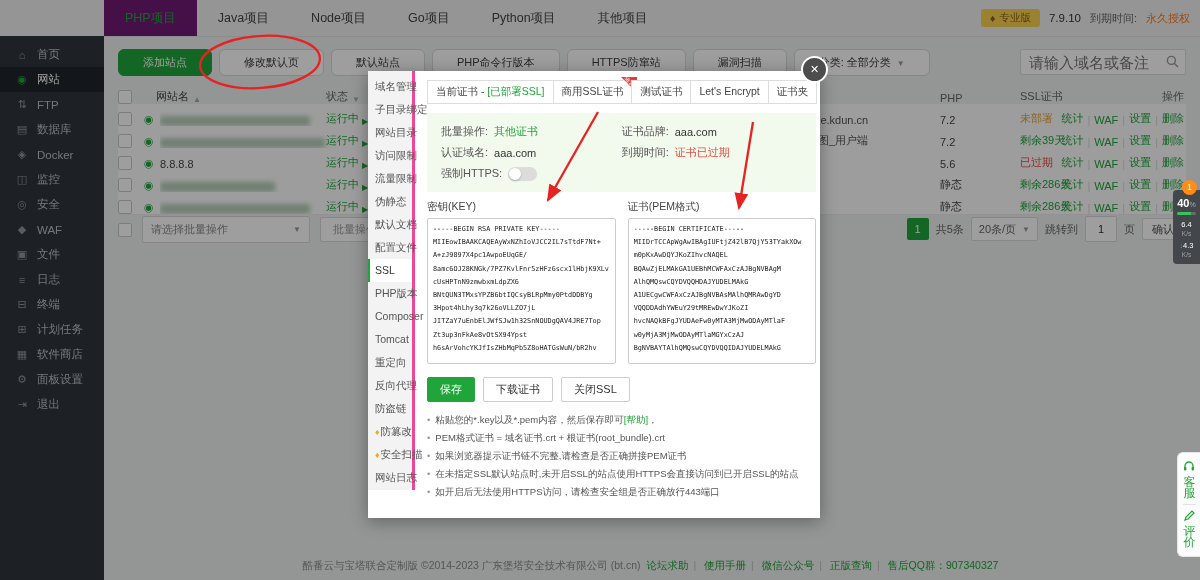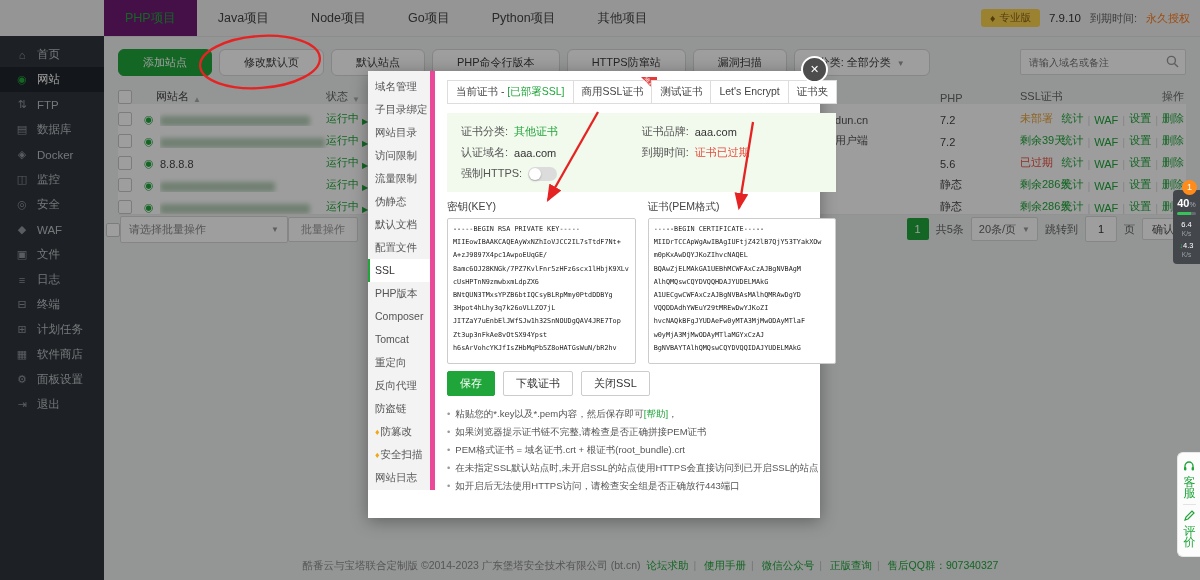--- a/index.html
+++ b/index.html
@@ -25,61 +25,61 @@
   .sitem .sicon{width:14px;text-align:center;font-size:11px;color:#8f979e}
   .sitem.active{background:#20252a;color:#fff}
   .sitem.active .sicon{color:#20a53a}
   
   .content{position:absolute;left:104px;top:36px;right:0;bottom:0;background:#eff0f0}
   .toolbar{position:absolute;top:13px;left:14px;display:flex;gap:7px}
   .tbtn{background:#fff;border:1px solid #d8d8d8;border-radius:6px;font-size:11px;color:#3c3c3c;padding:5px 24px;cursor:pointer;white-space:nowrap}
   .tbtn.green{background:#20a53a;border-color:#20a53a;color:#fff}
   .tbtn .dd{color:#999;font-size:8px;margin-left:6px}
   .search{position:absolute;top:13px;right:14px}
-  .search input{width:130px;height:24px;border:1px solid #dcdcdc;border-radius:2px;padding:0 26px 0 8px;font-size:10px;color:#333;background:#fff;outline:none}
+  .search input{width:130px;height:24px;border:1px solid #dcdcdc;border-radius:2px;padding:0 26px 0 8px;font-size:15px;color:#333;background:#fff;outline:none}
   .search svg{position:absolute;right:7px;top:6px}
   
   .thead,.trow{position:absolute;left:14px;right:14px;height:22px}
   .thead{top:46px;color:#666;font-size:11px}
   .trow{background:#fdfdfd;border-bottom:1px solid #ececec}
   .cell{position:absolute;top:0;height:22px;display:flex;align-items:flex-end;font-size:11px;color:#444;white-space:nowrap;overflow:hidden}
   .c-check{left:0;width:14px}
   .c-shield{left:26px;width:14px;color:#20a53a;font-size:11px}
   .c-name{left:42px;width:200px}
   .c-status{left:208px;width:70px;color:#20a53a}
   .c-status .play{font-size:8px;margin-left:3px}
   .c-remark{left:700px;width:112px;color:#555}
   .c-php{left:822px;width:70px}
   .c-ssl{left:902px;width:110px}
   .c-act{right:2px;display:flex;gap:4px;color:#d8d8d8}
   .c-act a{color:#20a53a;text-decoration:none;font-size:11px;cursor:pointer}
   .ssl-orange{color:#e6a23c}.ssl-green{color:#20a53a}.ssl-red{color:#e74c3c}
   .checkbox{width:12px;height:12px;border:1px solid #c9c9c9;border-radius:2px;background:#fff;cursor:pointer}
   .sort{font-size:8px;color:#aaa;margin-left:4px}
   .blur{display:inline-block;height:10px;border-radius:2px;background:#a9c6ab;filter:blur(2.5px);opacity:.85}
-  .batchrow{position:absolute;top:180px;left:2px;display:flex;align-items:center;}
+  .batchrow{position:absolute;top:180px;left:14px;display:flex;align-items:center;gap:10px}
   .bselect{width:150px;height:25px;background:#fff;border:1px solid #d8d8d8;border-radius:2px;font-size:11px;color:#888;display:flex;align-items:center;padding:0 8px;justify-content:space-between;cursor:pointer}
   .bselect .dd{font-size:8px;color:#999}
   .bbtn{height:25px;background:#fff;border:1px solid #d8d8d8;border-radius:2px;font-size:11px;color:#999;padding:0 12px;cursor:pointer}
   .pager{position:absolute;top:180px;right:16px;display:flex;align-items:center;gap:7px;font-size:11px;color:#666}
   .pnum{width:22px;height:22px;background:#20a53a;color:#fff;text-align:center;line-height:22px;border-radius:2px;cursor:pointer}
   .psel{height:22px;border:1px solid #d8d8d8;background:#fff;border-radius:2px;display:flex;align-items:center;padding:0 7px;gap:6px;cursor:pointer}
   .psel .dd{font-size:8px;color:#999}
   .pinput{width:26px;height:22px;border:1px solid #d8d8d8;border-radius:2px;text-align:center;font-size:11px;color:#333;background:#fff;outline:none}
   .pconfirm{height:22px;border:1px solid #d8d8d8;background:#fff;border-radius:2px;padding:0 9px;font-size:11px;color:#555;cursor:pointer}
   .footer{position:absolute;bottom:7px;left:0;right:0;text-align:center;font-size:10.5px;color:#8b8b8b}
   .footer a{color:#20a53a;text-decoration:none;margin:0 3px;cursor:pointer}
   .footer .sep{color:#c0c0c0;margin:0 2px}
   
   .overlay{position:absolute;inset:0;background:rgba(0,0,0,.38);z-index:40}
   .modal{position:absolute;left:368px;top:71px;width:452px;height:447px;background:#fff;z-index:50;box-shadow:0 3px 16px rgba(0,0,0,.35)}
   .mtitle{height:27px;line-height:27px;background:#f7f7f7;border-bottom:1px solid #ebebeb;padding-left:12px;font-size:11.5px;color:#333}
   .mclose{position:absolute;left:801px;top:56px;width:23px;height:23px;border-radius:50%;background:#4d4d4d;border:2px solid #fff;color:#fff;z-index:52;text-align:center;line-height:23px;font-size:11px;cursor:pointer}
   .mbody{display:flex;height:419px}
-  .mmenu{width:67px;background:#f3f3f3;border-right:5px solid #ec4899;padding-top:4px;box-sizing:border-box;flex:0 0 auto}
+  .mmenu{width:47px;background:#f3f3f3;border-right:3px solid #ec4899;padding-top:4px;box-sizing:border-box;flex:0 0 auto}
   .mitem{height:23px;line-height:23px;font-size:10.5px;color:#555;padding-left:7px;cursor:pointer;white-space:nowrap}
   .mitem.active{background:#fff;color:#333;border-left:2px solid #20a53a;padding-left:5px}
   .mitem .pro{color:#f0a818;font-size:9px;margin-right:1px}
   .mcontent{flex:1;padding:9px 12px;box-sizing:border-box;position:relative}
   .mtabs{display:flex}
   .mtab{border:1px solid #ddd;background:#fff;font-size:10.5px;color:#444;padding:4px 8px;margin-right:-1px;cursor:pointer;position:relative;white-space:nowrap}
   .mtab .hl{color:#20a53a}
   .ribbon{position:absolute;top:-4px;right:-6px;width:0;height:0;border-left:16px solid transparent;border-top:16px solid #e23b3b}
   .ribbon span{position:absolute;top:-15px;left:-14px;color:#fff;font-size:6px;transform:rotate(40deg);display:block}
   .infopanel{margin-top:9px;background:#f2f9ed;padding:8px 14px;display:flex}
@@ -87,21 +87,21 @@
   .irow{height:21px;display:flex;align-items:center;font-size:11px;color:#555;gap:6px}
   .irow .v{color:#333}.irow .vg{color:#20a53a}.irow .vr{color:#e74c3c}.irow .lk{color:#20a53a;cursor:pointer}
   .toggle{width:29px;height:14px;border-radius:8px;background:#dcdcdc;position:relative;cursor:pointer;flex:0 0 auto}
   .toggle::after{content:"";position:absolute;left:1px;top:1px;width:12px;height:12px;border-radius:50%;background:#fff;box-shadow:0 1px 2px rgba(0,0,0,.25)}
   .keypem{display:flex;gap:12px;margin-top:8px}
   .kcol{flex:1;min-width:0}
   .kcol label{display:block;font-size:10.5px;color:#444;margin-bottom:4px}
   .kcol textarea{width:100%;box-sizing:border-box;height:146px;border:1px solid #ccc;border-radius:2px;padding:4px 5px;
     font-family:"DejaVu Sans Mono","Liberation Mono",monospace;font-size:6.8px;line-height:13.2px;color:#222;
     resize:none;white-space:pre;overflow:hidden;outline:none}
-  .mbtns{margin-top:3px;display:flex;gap:8px}
+  .mbtns{margin-top:9px;display:flex;gap:8px}
   .mbtn{font-size:11px;padding:4px 12px;border-radius:2px;cursor:pointer;border:1px solid #ccc;background:#fff;color:#333}
   .mbtn.green{background:#20a53a;border-color:#20a53a;color:#fff}
   .mnotes{margin:9px 0 0;padding:0;list-style:none}
   .mnotes li{font-size:9.5px;color:#555;line-height:18px;white-space:nowrap}
   .mnotes li::before{content:"•";color:#999;margin-right:5px}
   .mnotes .lk{color:#20a53a;cursor:pointer}
   
   .monitorw{position:absolute;right:0;top:190px;width:27px;background:#43474b;border-radius:4px 0 0 4px;z-index:45;color:#fff;text-align:center;padding:7px 2px 5px;box-sizing:border-box}
   .mon-badge{position:absolute;top:-10px;right:3px;width:15px;height:15px;border-radius:50%;background:#ff8c1a;color:#fff;font-size:9px;line-height:15px;text-align:center}
   .mon-pct{font-size:11px;font-weight:bold}
@@ -389,21 +389,21 @@
         <div class="mtab"><span>商用SSL证书</span><span class="ribbon">
               <span>推荐</span>
             </span></div>
         <div class="mtab">测试证书</div>
         <div class="mtab">Let's Encrypt</div>
         <div class="mtab">证书夹</div>
       </div>
       <div class="infopanel">
         <div class="infocol">
           <div class="irow">
-              <span>证书分类:</span>
+              <span>批量操作:</span>
               <span class="vg">其他证书</span>
             </div>
           <div class="irow">
               <span>认证域名:</span>
               <span class="v">aaa.com</span>
             </div>
           <div class="irow">
               <span>强制HTTPS:</span>
               <span class="toggle"></span>
             </div>
@@ -447,22 +447,22 @@
 BgNVBAYTAlhQMQswCQYDVQQIDAJYUDELMAkG</textarea>
         </div>
       </div>
       <div class="mbtns">
         <button class="mbtn green">保存</button>
         <button class="mbtn">下载证书</button>
         <button class="mbtn">关闭SSL</button>
       </div>
       <ul class="mnotes">
         <li><span>粘贴您的*.key以及*.pem内容，然后保存即可</span><span class="lk">[帮助]</span><span>，</span></li>
+        <li>PEM格式证书 = 域名证书.crt + 根证书(root_bundle).crt</li>
         <li>如果浏览器提示证书链不完整,请检查是否正确拼接PEM证书</li>
-        <li>PEM格式证书 = 域名证书.crt + 根证书(root_bundle).crt</li>
         <li>在未指定SSL默认站点时,未开启SSL的站点使用HTTPS会直接访问到已开启SSL的站点</li>
         <li>如开启后无法使用HTTPS访问，请检查安全组是否正确放行443端口</li>
       </ul>
     </div>
   </div>
 </div>
 <div class="mclose"><span>✕</span></div>
 
 <div class="monitorw">
   <div class="mon-badge">1</div>

